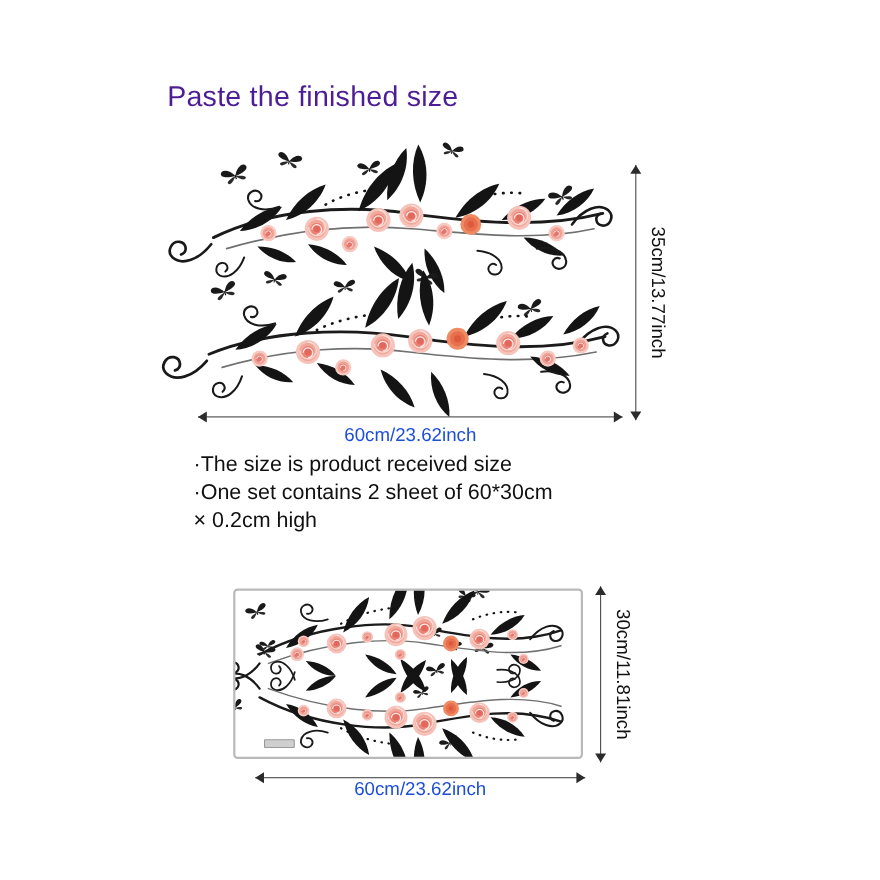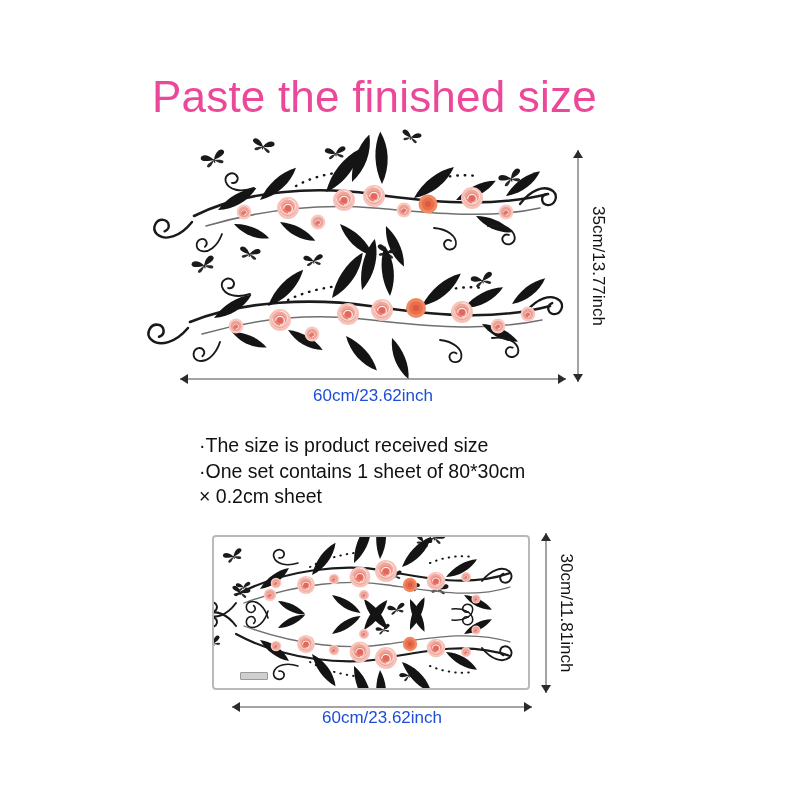--- a/index.html
+++ b/index.html
@@ -5,22 +5,22 @@
   html,body{margin:0;padding:0;}
   body{
     width:800px;height:800px;background:#ffffff;
     font-family:"Liberation Sans","DejaVu Sans",sans-serif;
     color:#111;overflow:hidden;position:relative;
   }
   #page{position:relative;width:800px;height:800px;}
 
   .title{
     position:absolute;left:152px;top:72px;
-    font-size:44px;font-weight:400;letter-spacing:.2px;
-    color:#ec4899;white-space:nowrap;
+    font-size:26px;font-weight:400;letter-spacing:.2px;
+    color:#4c1d95;white-space:nowrap;
   }
 
   
   .preview-area{position:absolute;left:176px;top:138px;width:390px;height:240px;}
   .decal{position:absolute;left:0;}
   .decal.row1{top:0;width:390px;height:120px;}
   .decal.row2{top:110px;width:390px;height:120px;}
 
   
   .dim-v{position:absolute;}
@@ -36,21 +36,21 @@
   }
 
   .dim-h{position:absolute;}
   .dim-h .line{position:absolute;top:50%;left:0;right:0;height:1px;background:#4a4a4a;transform:translateY(-50%);}
   .dim-h .cap{position:absolute;top:50%;transform:translateY(-50%);width:0;height:0;border-top:5px solid transparent;border-bottom:5px solid transparent;}
   .dim-h .cap.left{left:0;border-right:8px solid #2b2b2b;}
   .dim-h .cap.right{right:0;border-left:8px solid #2b2b2b;}
   .dim-h-label{position:absolute;text-align:center;font-size:17px;color:#1d4ed8;white-space:nowrap;}
 
   
-  .specs{position:absolute;left:176px;top:433px;width:420px;margin-left:23px;}
+  .specs{position:absolute;left:176px;top:410px;width:420px;}
   .specs .ln{font-size:19.5px;line-height:25.5px;color:#111;white-space:nowrap;}
 
   
   .sheet{
     position:absolute;left:212px;top:535px;width:318px;height:155px;
     border:2px solid #b9b9b9;border-radius:4px;background:#fff;
     box-sizing:border-box;overflow:hidden;
   }
   .sheet .inner{position:absolute;inset:0;}
   .sheet .sticker{
@@ -214,22 +214,22 @@
 
   <div class="dim-h" style="left:180px;top:372px;width:386px;height:14px;">
     <div class="line"></div>
     <div class="cap left"></div>
     <div class="cap right"></div>
   </div>
   <div class="dim-h-label" style="left:180px;top:386px;width:386px;">60cm/23.62inch</div>
 
   <div class="specs">
     <div class="ln">·The size is product received size</div>
-    <div class="ln">·One set contains 1 sheet of 80*30cm</div>
-    <div class="ln">× 0.2cm sheet</div>
+    <div class="ln">·One set contains 2 sheet of 60*30cm</div>
+    <div class="ln">× 0.2cm high</div>
   </div>
 
   <div class="sheet">
     <div class="inner">
       <svg viewBox="0 0 318 155" width="318" height="155">
 
         <use href="#bfly" x="26" y="22" transform="rotate(-20 26 22) scale(.8)"></use>
         <use href="#bfly" x="30" y="76" transform="rotate(12 30 76) scale(.75)"></use>
         <use href="#bfly" x="26" y="140" transform="rotate(-28 26 140) scale(.7)"></use>
         <use href="#bfly" x="56" y="78" transform="rotate(-8 56 78) scale(.6)"></use>

